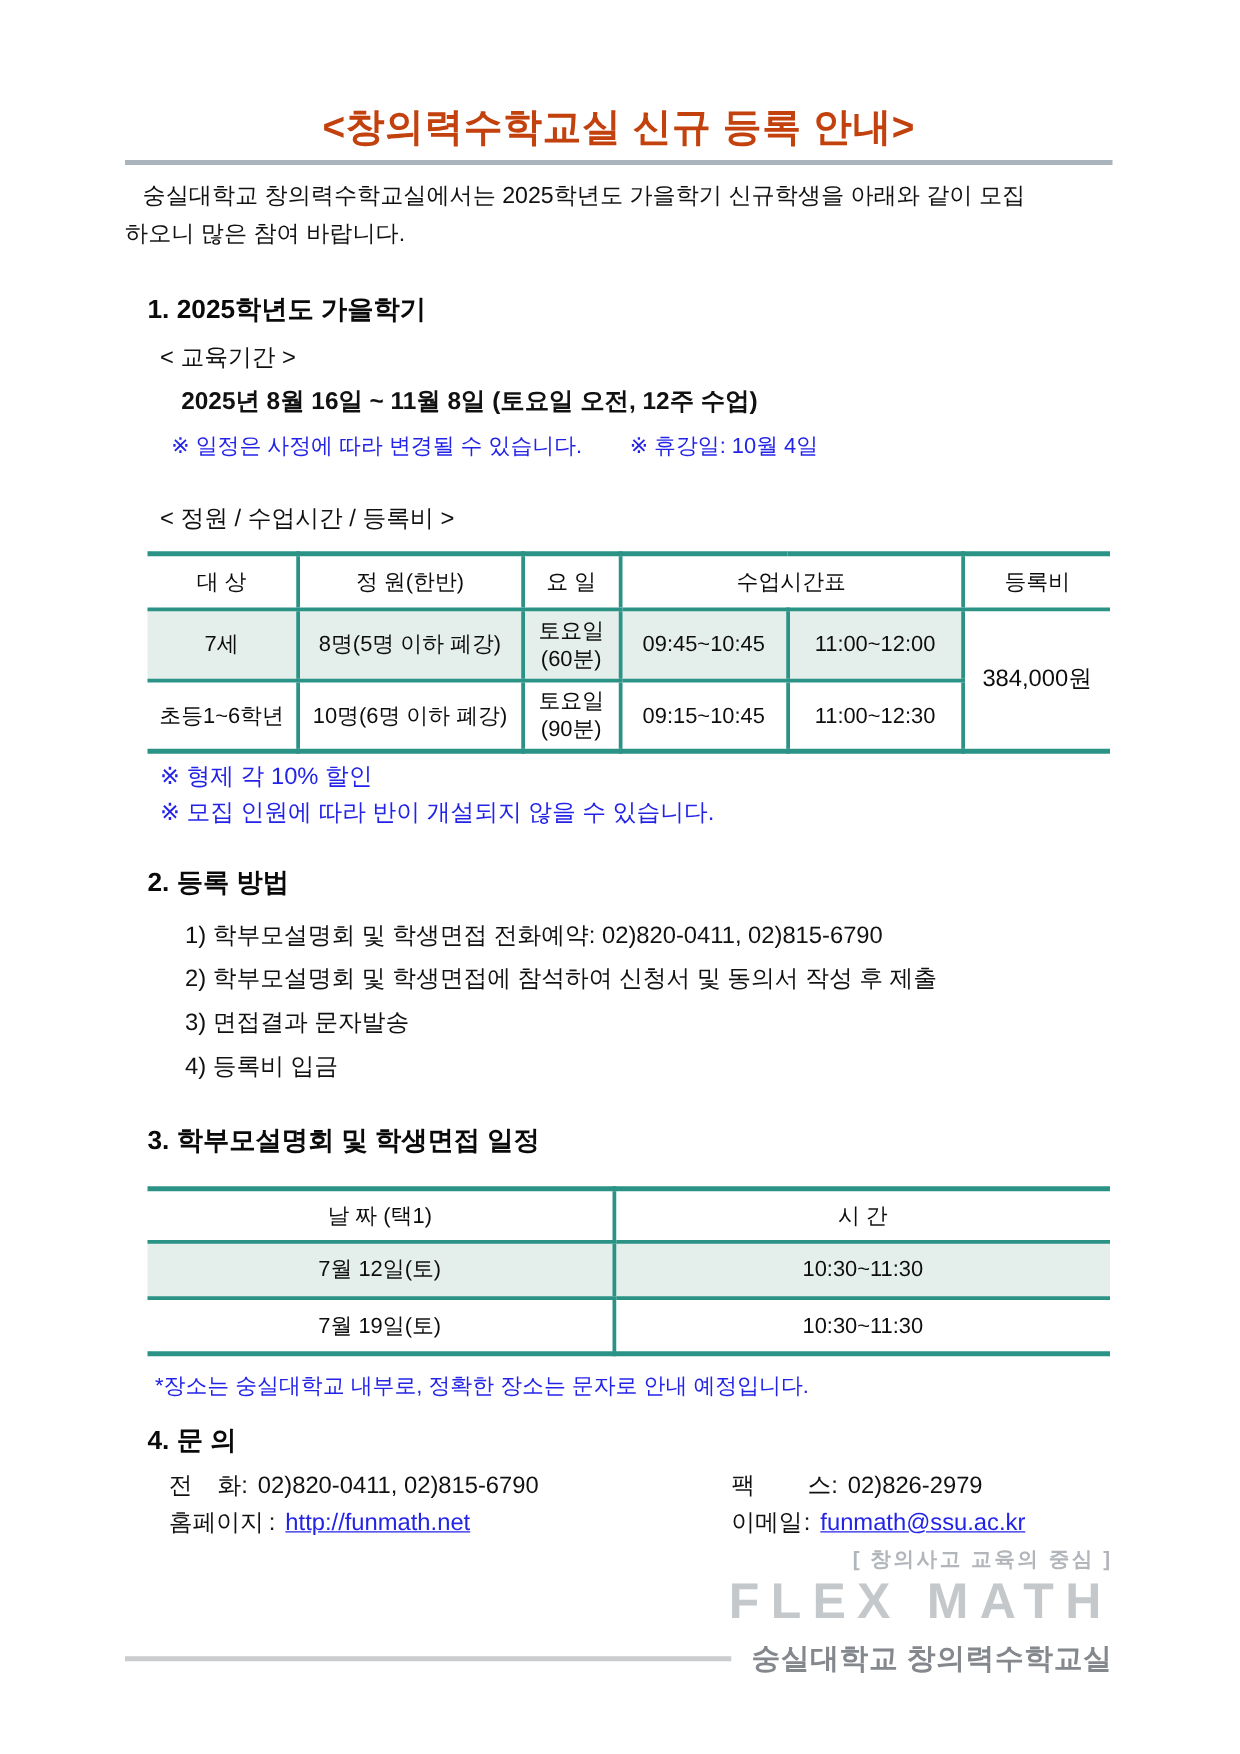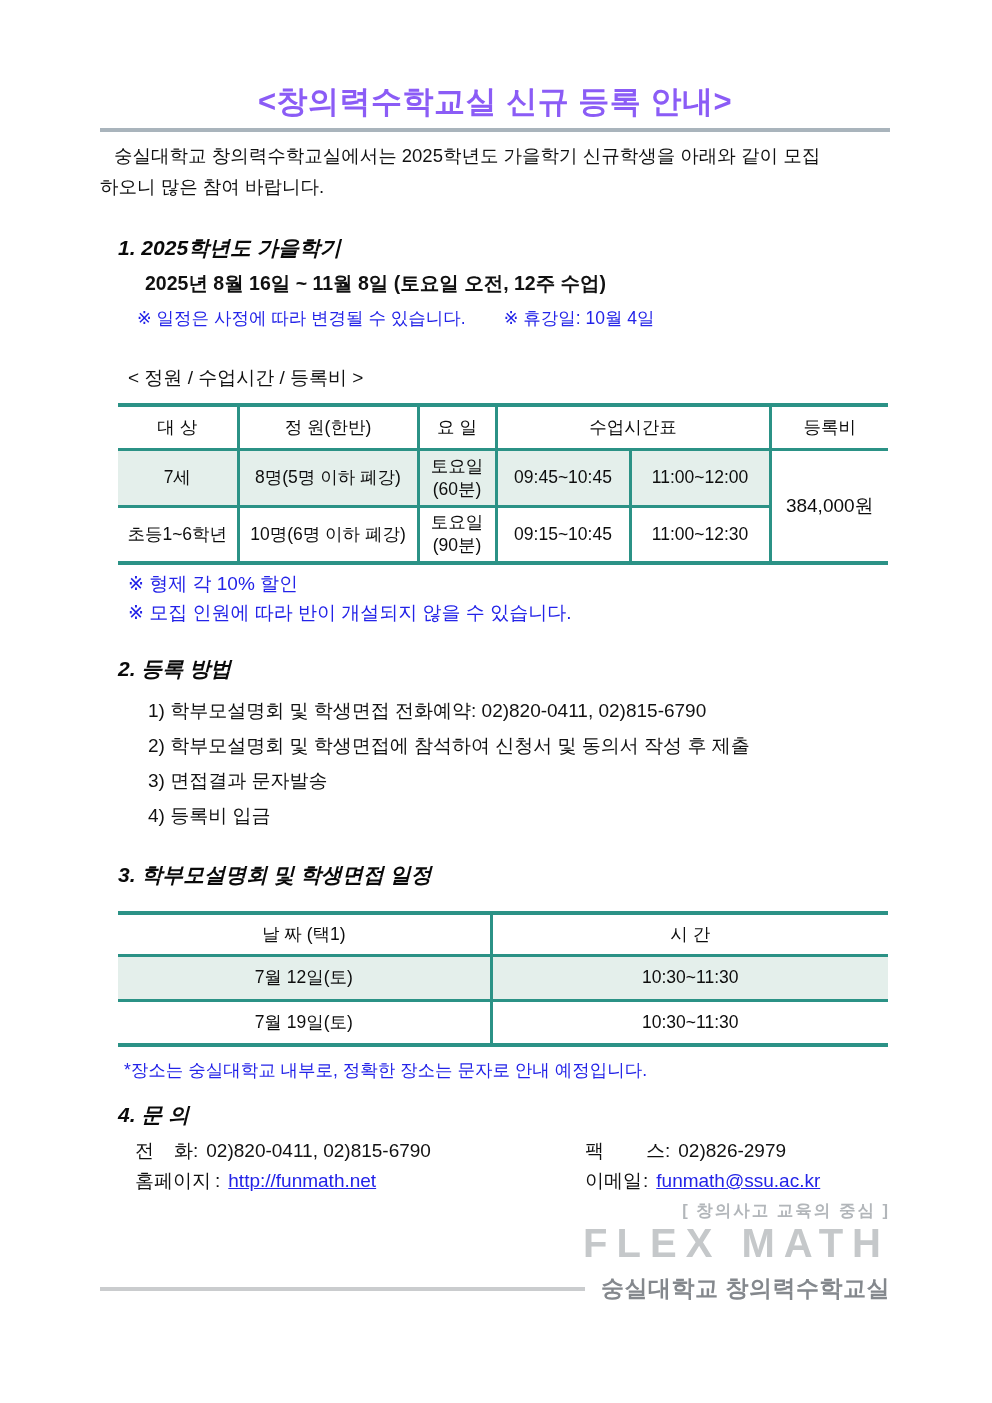--- a/index.html
+++ b/index.html
@@ -16,40 +16,39 @@
     background: #fff;
   }
 
   
   .doc-title {
     text-align: center;
     font-size: 31px;
     font-weight: 800;
     letter-spacing: 0.5px;
     line-height: 40px;
-    color: #8b5cf6;
+    color: #c2410c;
   }
   .title-divider {
     margin-top: 6px;
     height: 4px;
     background: #a9b4bc;
   }
 
   
   .intro { margin-top: 8px; font-size: 18.5px; line-height: 31px; }
   .intro .line1 { padding-left: 14px; }
 
   
   .sec-heading {
     padding-left: 18px;
     font-size: 21px;
     font-weight: 700;
     line-height: 28px;
     color: #0a0a0a;
-    font-style: italic;
   }
   .s1-heading { margin-top: 32px; }
   .s2-heading { margin-top: 28px; }
   .s3-heading { margin-top: 28px; }
   .s4-heading { margin-top: 18px; }
 
   .sub-label { margin-top: 12px; padding-left: 28px; font-size: 19px; line-height: 26px; }
   .period-value { margin-top: 8px; padding-left: 45px; font-size: 19.5px; font-weight: 700; line-height: 27px; }
   .blue { color: #2323e8; }
   .s1-note { margin-top: 8px; padding-left: 37px; font-size: 17.5px; line-height: 26px; }
@@ -115,20 +114,21 @@
 
   <div class="doc-title">&lt;창의력수학교실 신규 등록 안내&gt;</div>
   <div class="title-divider"></div>
 
   <div class="intro">
     <div class="line1">숭실대학교 창의력수학교실에서는 2025학년도 가을학기 신규학생을 아래와 같이 모집</div>
     <div class="line2">하오니 많은 참여 바랍니다.</div>
   </div>
 
   <div class="sec-heading s1-heading">1. 2025학년도 가을학기</div>
+  <div class="sub-label">&lt; 교육기간 &gt;</div>
   <div class="period-value">2025년 8월 16일 ~ 11월 8일 (토요일 오전, 12주 수업)</div>
   <div class="s1-note blue">
     <span>※ 일정은 사정에 따라 변경될 수 있습니다.</span><span class="note-part2">※ 휴강일: 10월 4일</span>
   </div>
 
   <div class="sub-label table-label">&lt; 정원 / 수업시간 / 등록비 &gt;</div>
 
   <table class="t1">
     <colgroup>
       <col style="width:120px">

